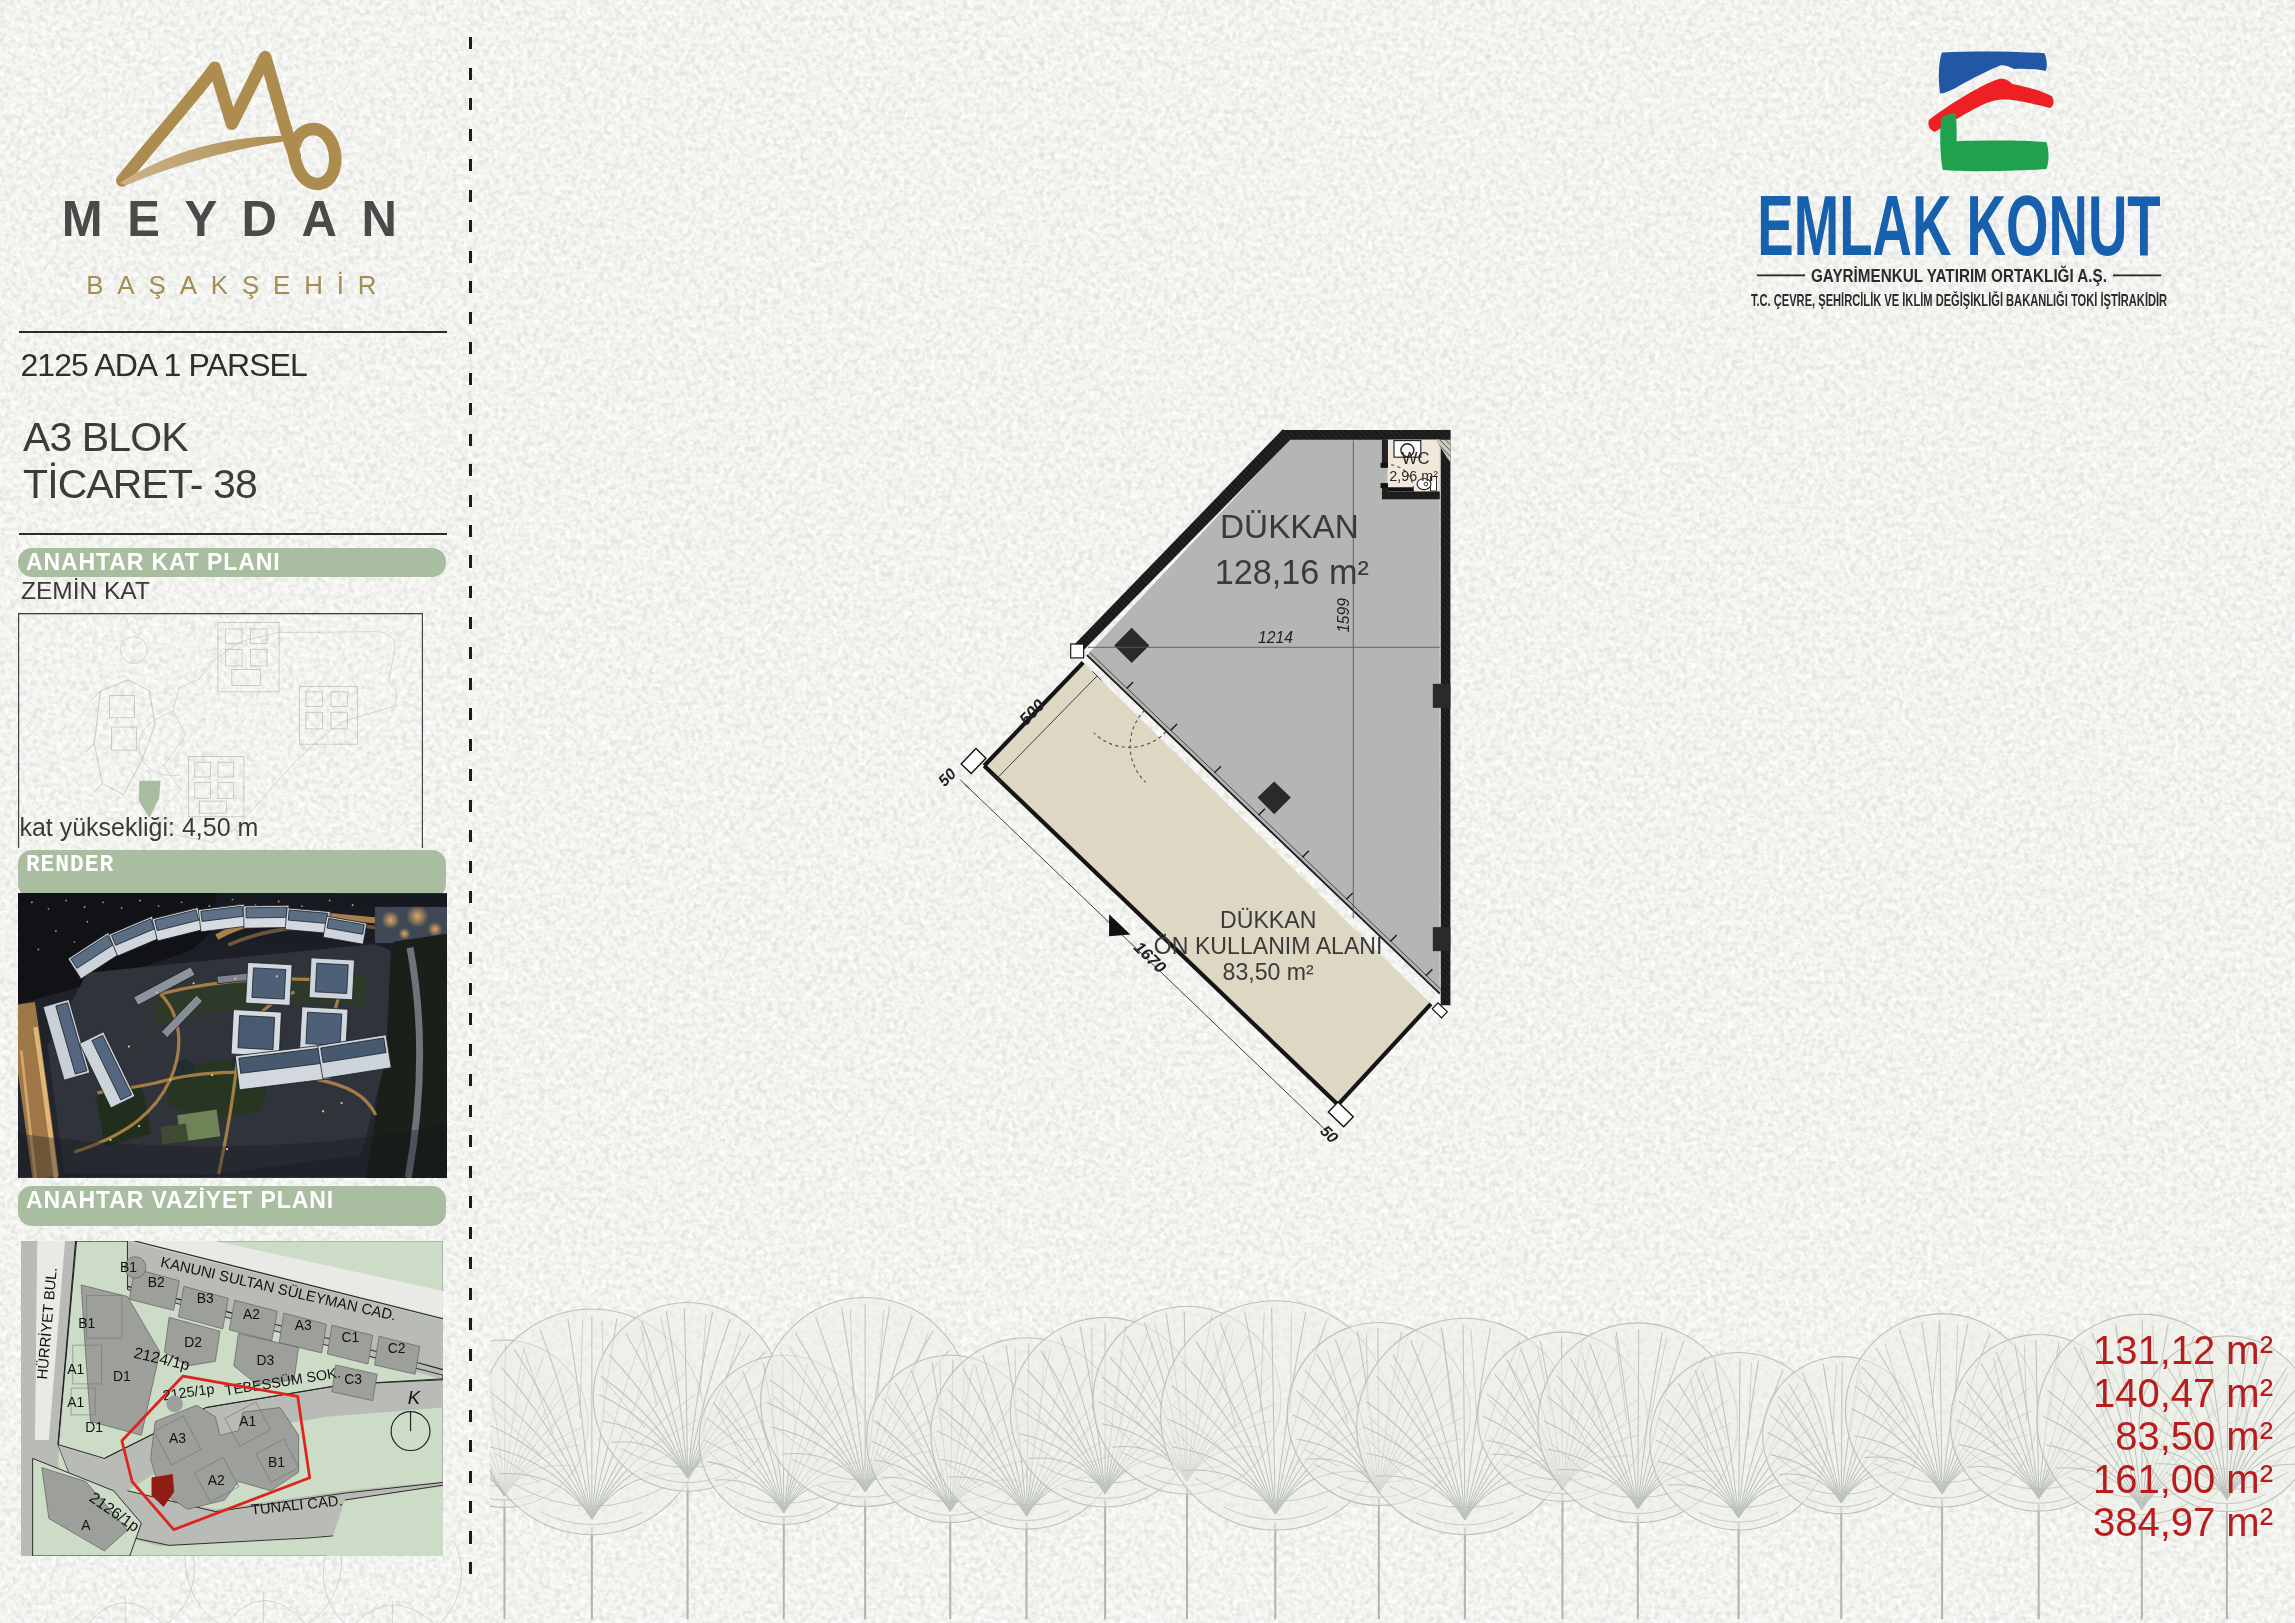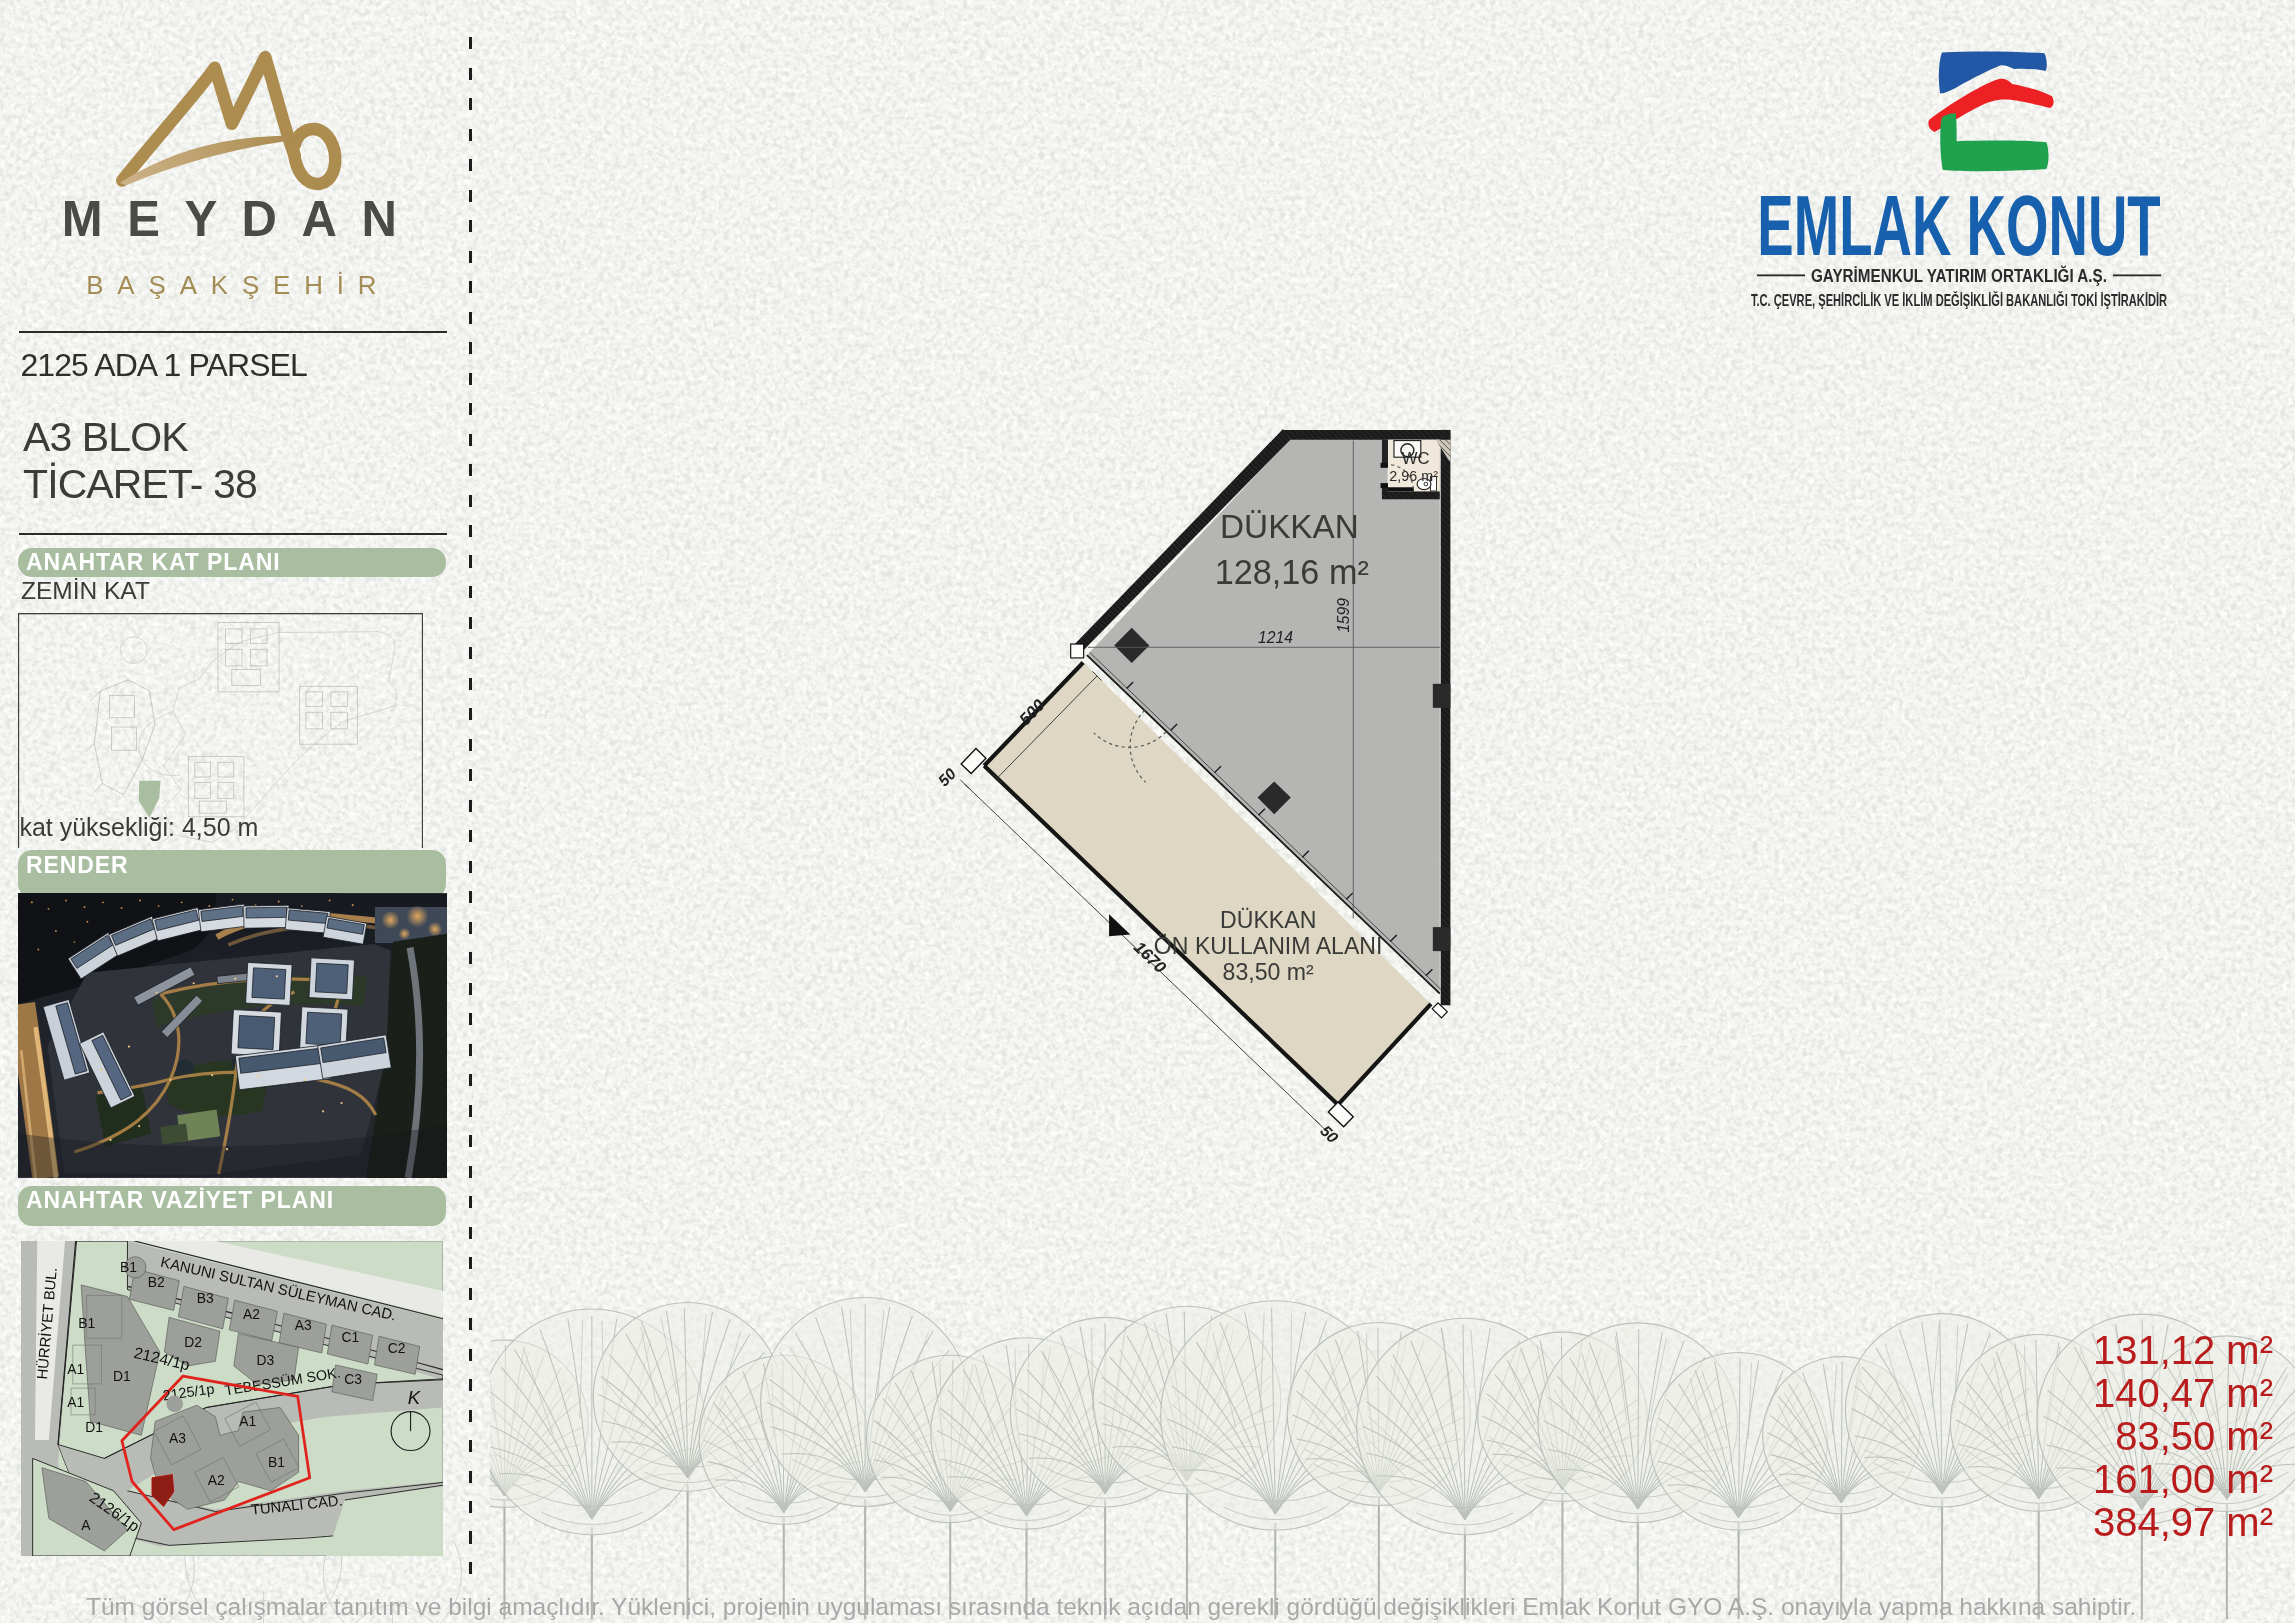--- a/index.html
+++ b/index.html
@@ -745,21 +745,21 @@
 <rect x="198" y="178" width="54" height="48"></rect>
 <rect x="202" y="246" width="54" height="50"></rect>
 <path d="M 178,168 L 156,190 M 165,282 L 145,300 M 182,368 L 163,388"></path>
 </g>
 
 <path d="M 262,362 L 308,362 L 305,400 L 284,442 L 261,406 Z" fill="#a9bda0"></path>
 </svg>
 
 <div class="abs" style="left:19.4px;top:813px;font-size:25px;color:#3a3a38;">kat yüksekliği: 4,50 m</div>
 
-<div class="bar" style="top:850px;height:48px;">
+<div class="bar" style="top:850px;height:48px;font-family:Liberation Mono, monospace;">
       <div class="bartext" style="line-height:30px;">RENDER</div>
     </div>
 
 <svg class="abs" style="left:18px;top:893px;" width="429" height="285" viewBox="0 0 928 616">
 <defs>
 <linearGradient id="sky" x1="0" y1="0" x2="0" y2="1">
 <stop offset="0" stop-color="#15181f"></stop>
           <stop offset="0.25" stop-color="#1d2127"></stop>
           <stop offset="1" stop-color="#26292f"></stop>
 </linearGradient>
@@ -1197,15 +1197,14 @@
 
 
 <div class="abs" style="left:1943px;top:1329px;width:330px;text-align:right;font-size:40px;line-height:43px;color:#b91c1c;white-space:nowrap;">
 131,12 m²<br>
 140,47 m²<br>
 83,50 m²<br>
 161,00 m²<br>
 384,97 m²
 </div>
 
-<div class="abs" style="left:86px;top:1593px;font-size:24.5px;color:#a8a8a8;white-space:nowrap;">Tüm görsel çalışmalar tanıtım ve bilgi amaçlıdır. Yüklenici, projenin uygulaması sırasında teknik açıdan gerekli gördüğü değişiklikleri Emlak Konut GYO A.Ş. onayıyla yapma hakkına sahiptir.</div>
 </div>
 
 
 </body></html>

